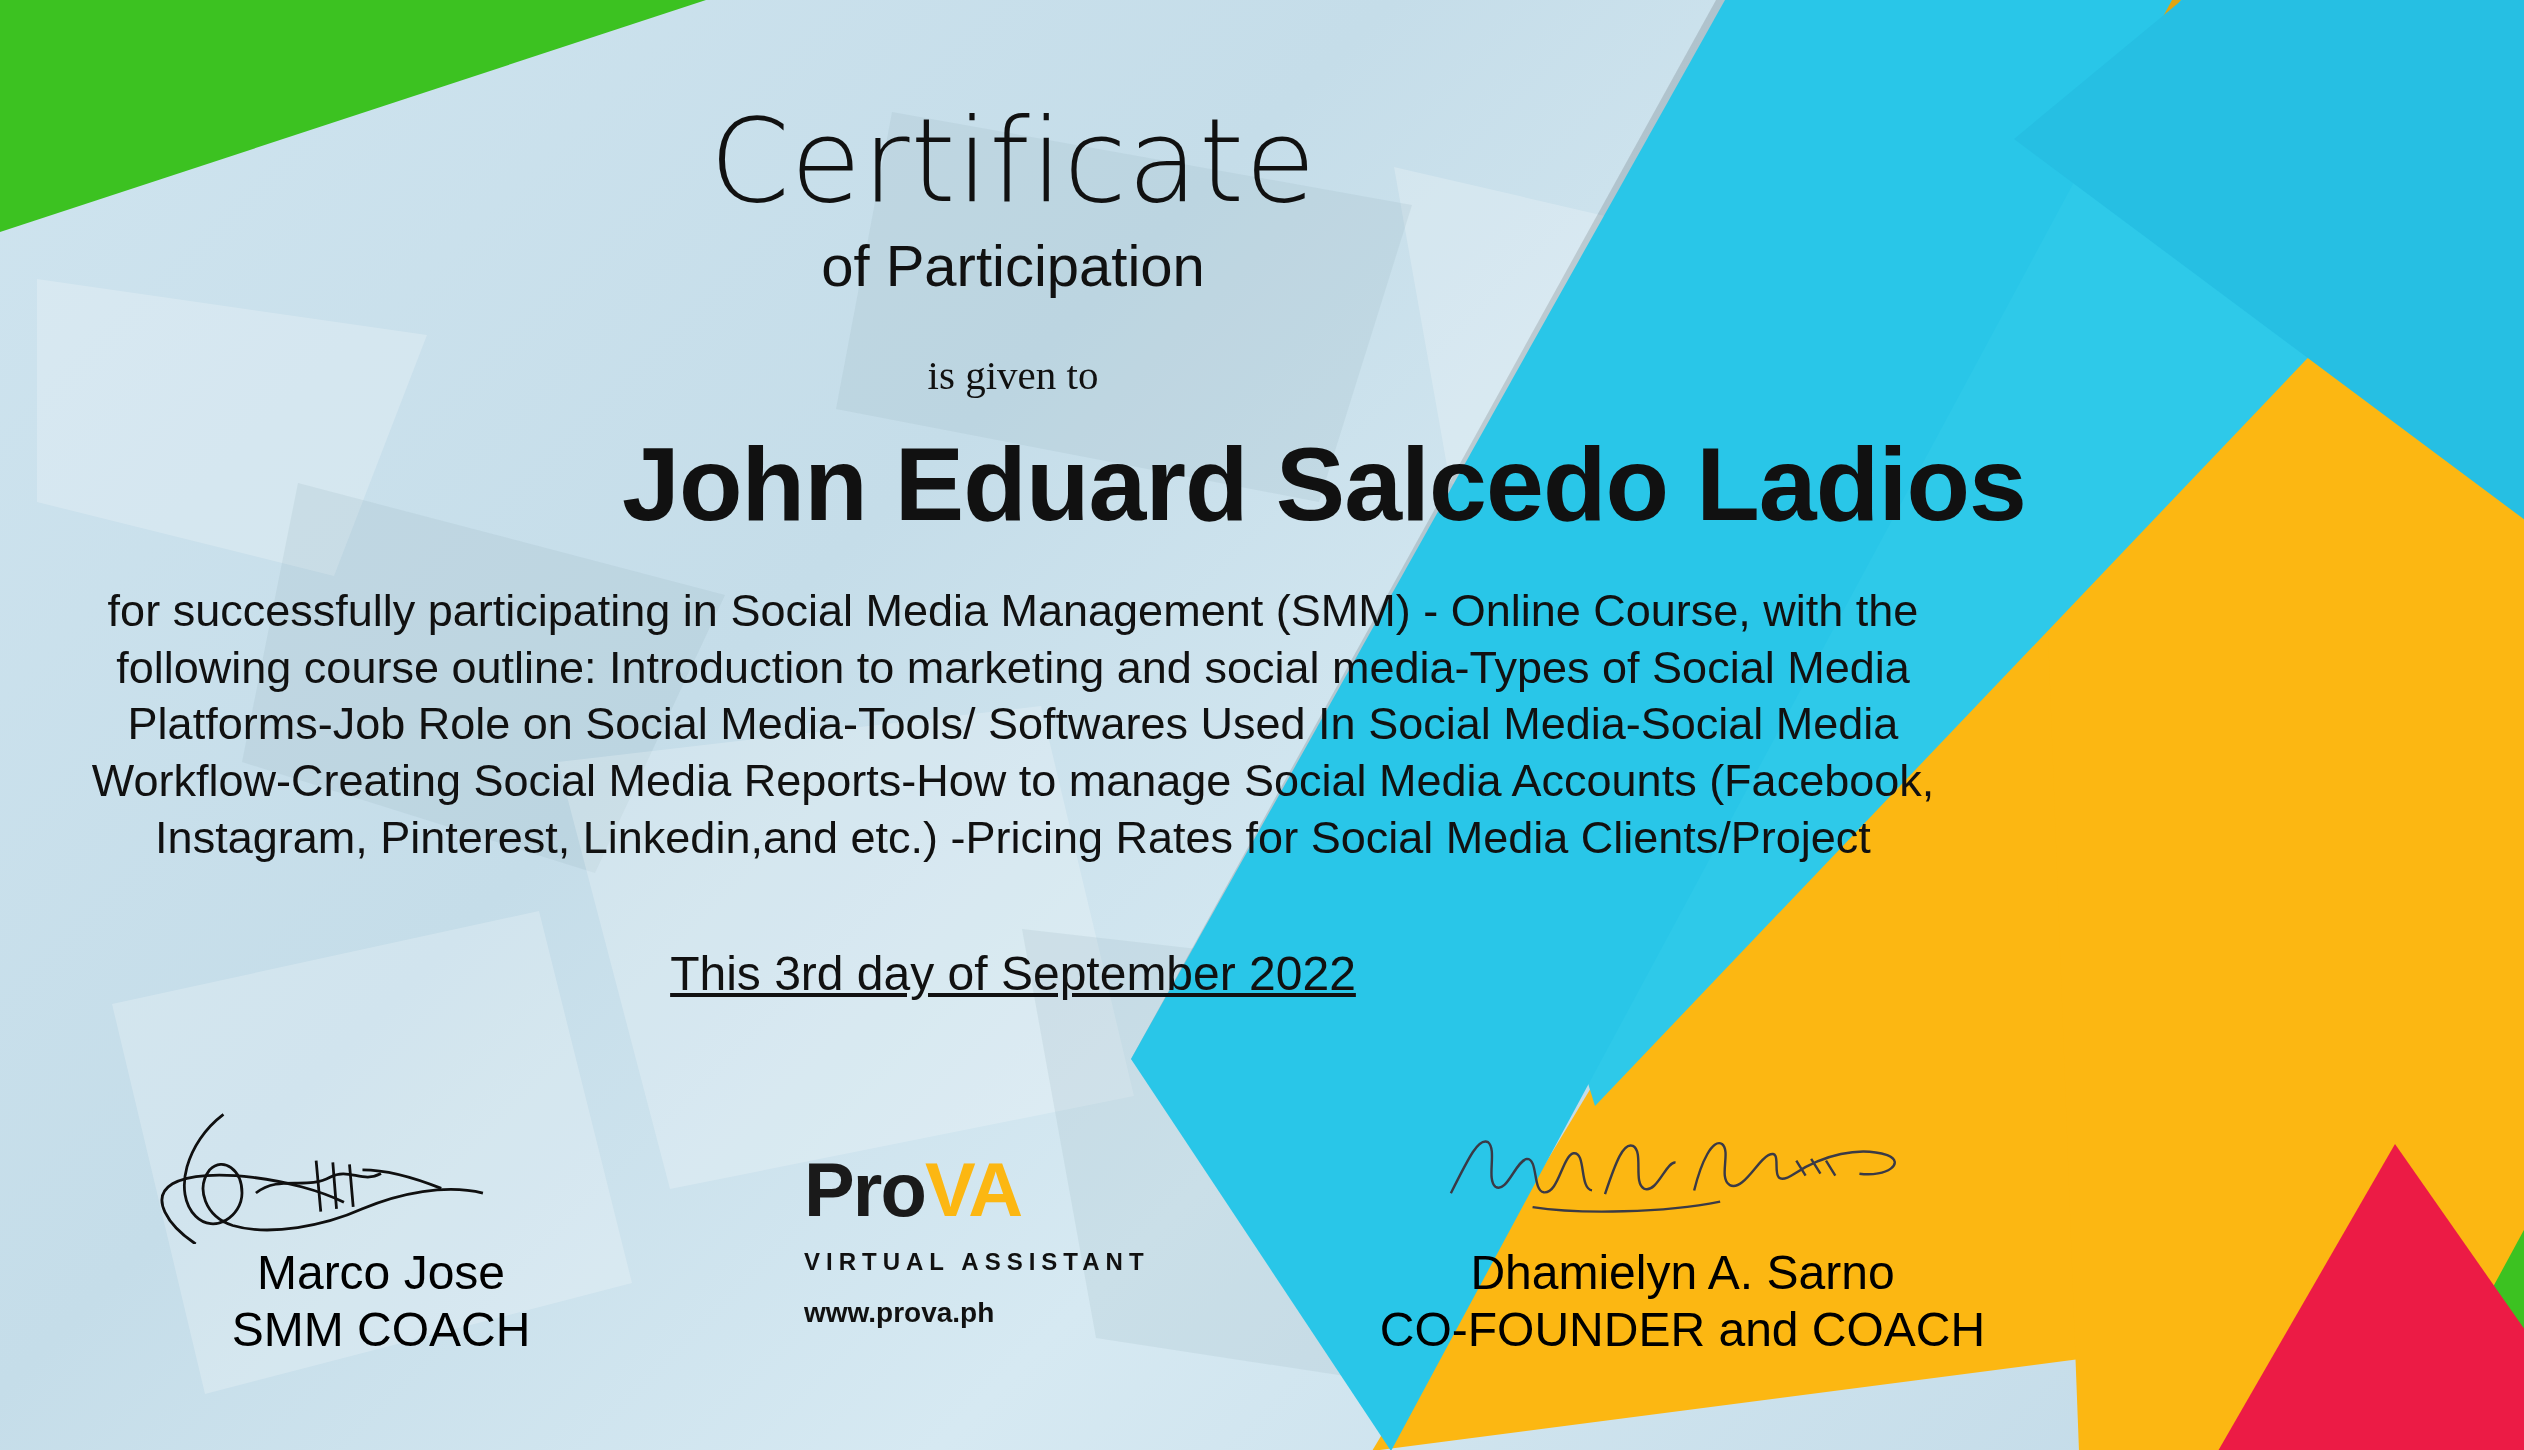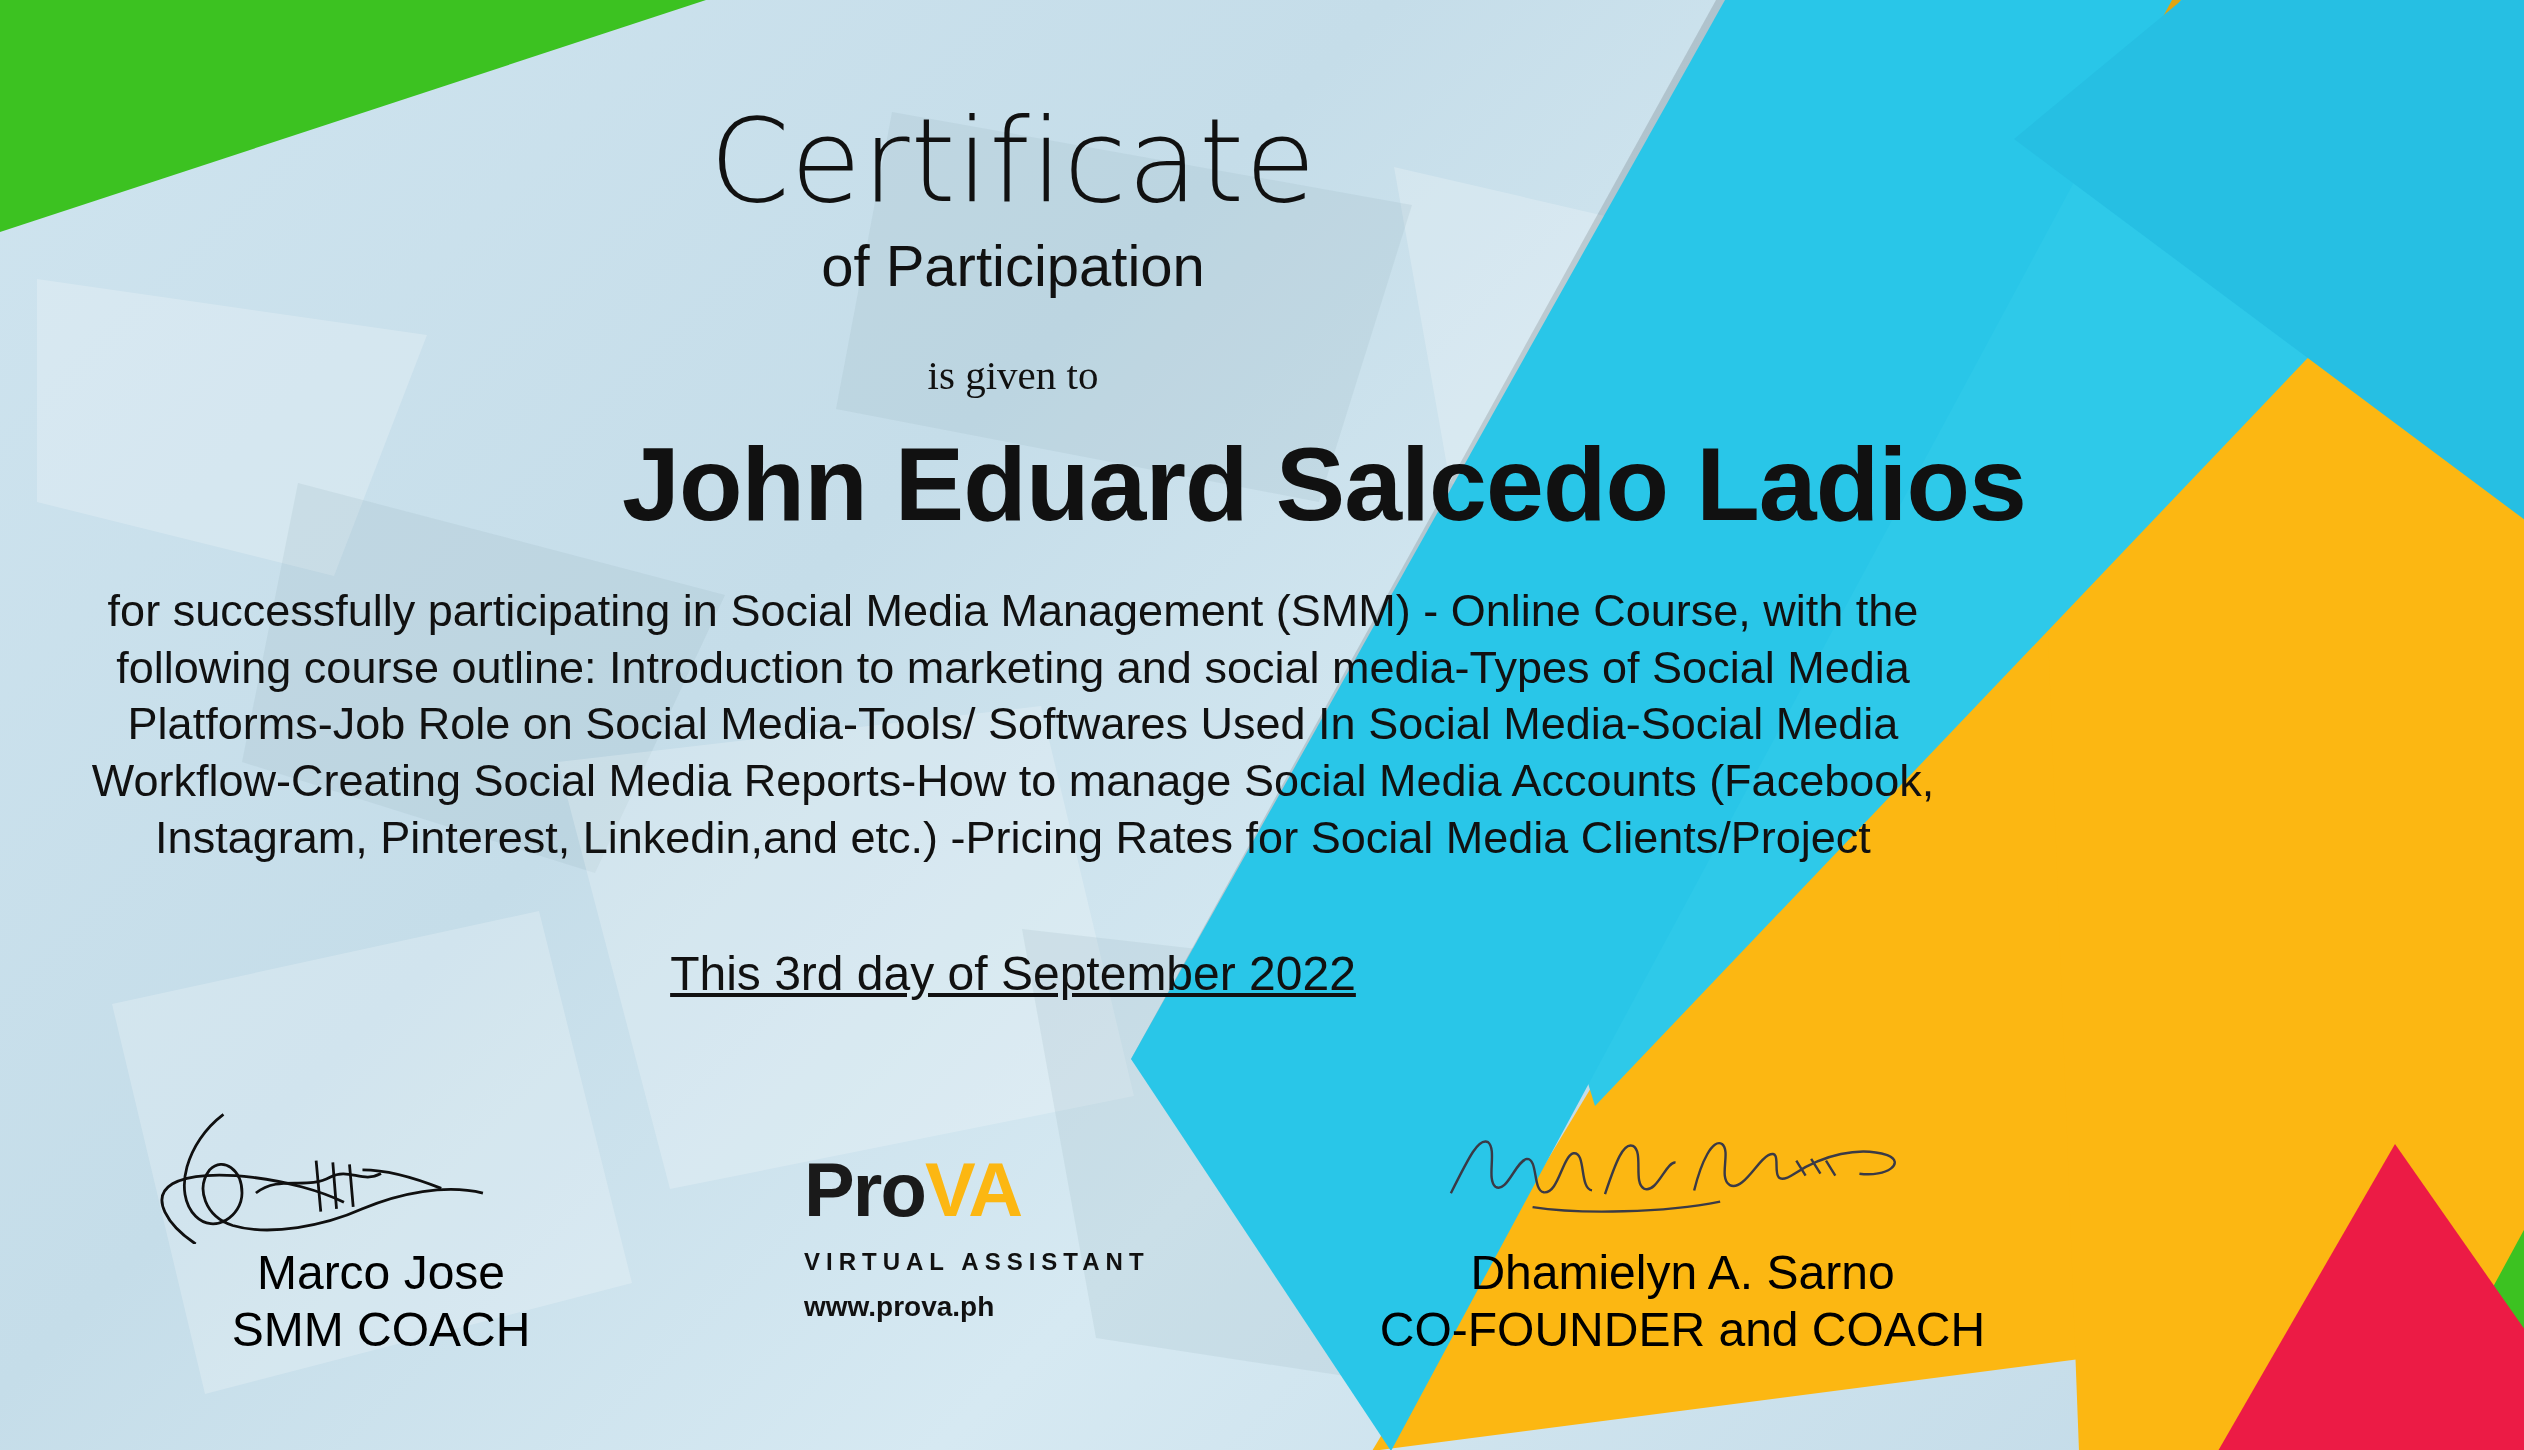--- a/index.html
+++ b/index.html
@@ -188,21 +188,21 @@
   .logo-tag {
     font-size: 24px;
     letter-spacing: 6px;
     font-weight: 700;
     margin-top: 20px;
     color: #111;
   }
   .logo-url {
     font-size: 28px;
     font-weight: 700;
-    margin-top: 15px;
+    margin-top: 21px;
     color: #111;
   }
 </style>
 </head>
 <body>
 
 <div id="certificate">
 
   <div class="facet" style="left:37px;  top:279px;  width:390px; height:297px; clip-path:polygon(0 0,390px 56px,297px 297px,0 223px);"></div>
   <div class="facet dark" style="left:242px; top:483px;  width:483px; height:390px; clip-path:polygon(56px 0,483px 112px,353px 390px,0 279px);"></div>

